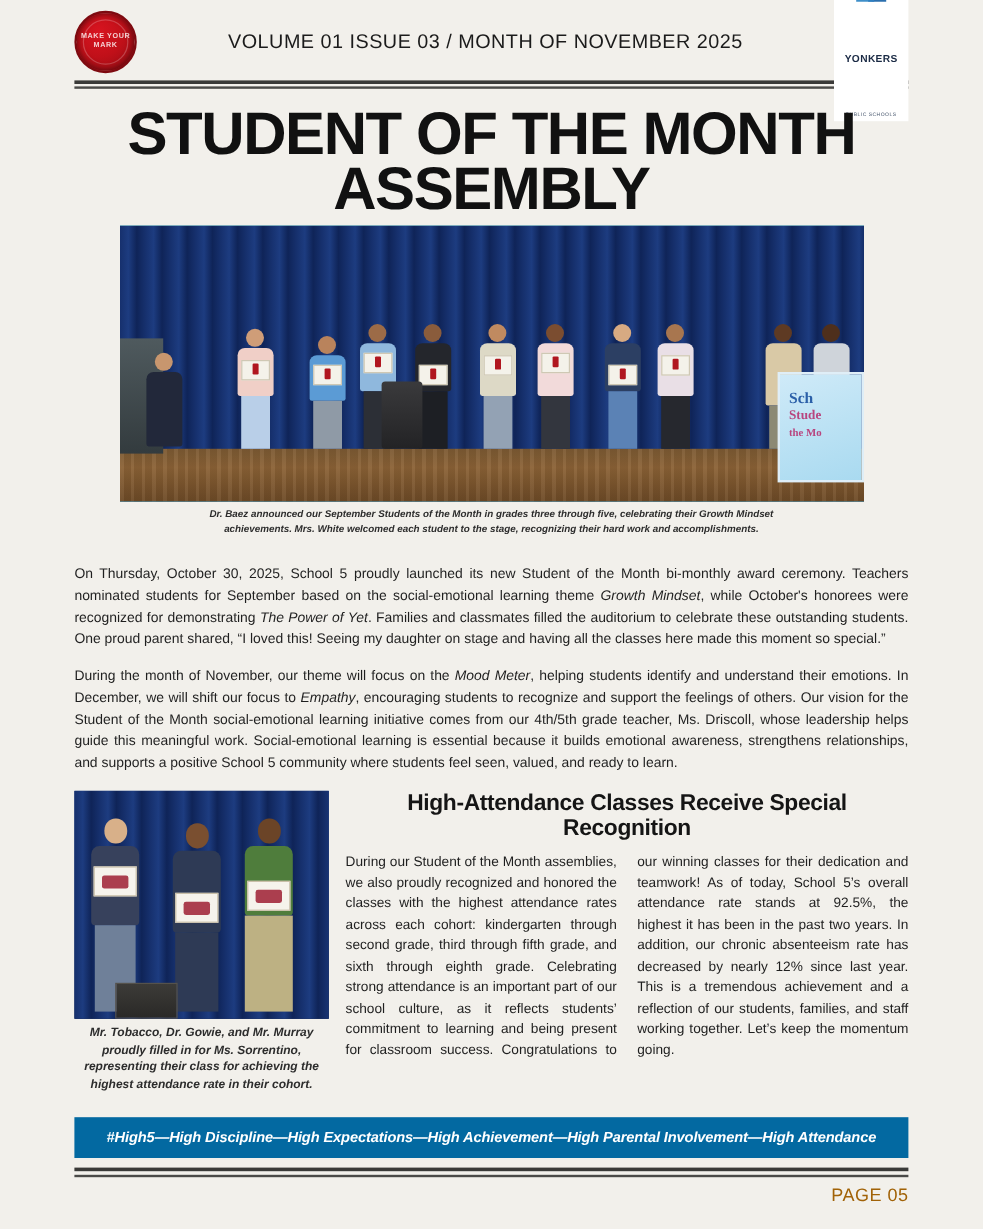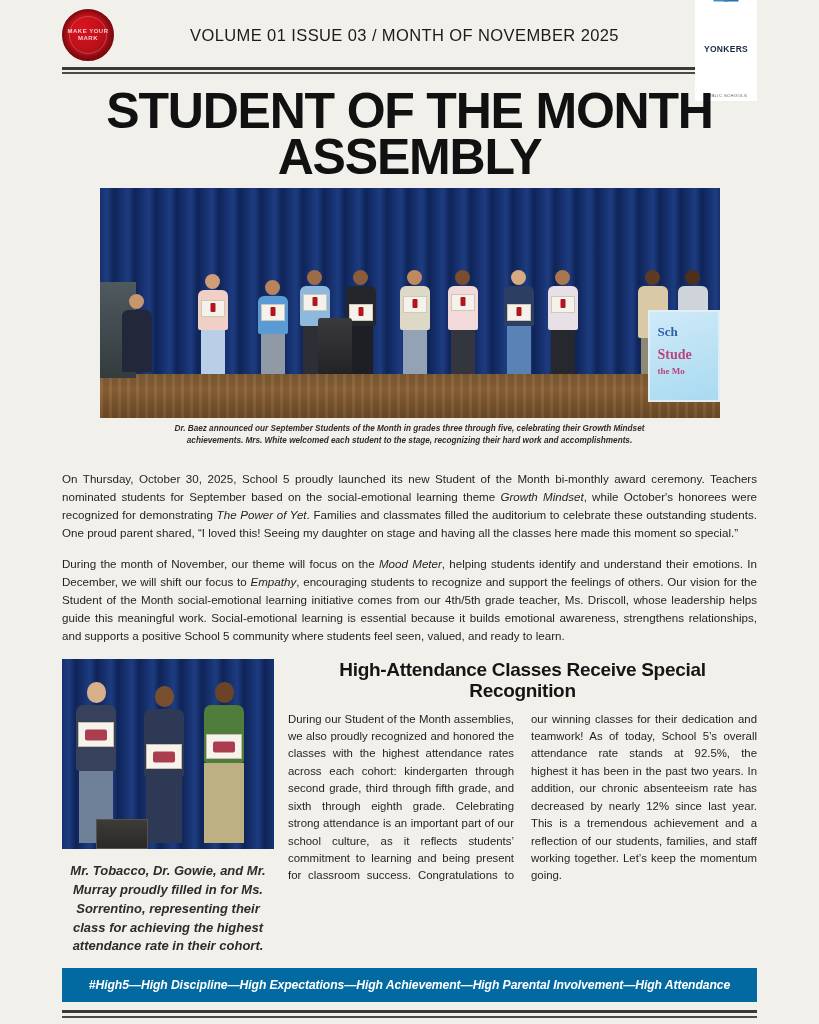--- a/index.html
+++ b/index.html
@@ -150,21 +150,21 @@
   .adult-left { position: absolute; bottom: 46px; left: 18px; }
   .sign {
     position: absolute; right: 0; bottom: 16px;
     width: 72px; height: 92px;
     background: linear-gradient(160deg,#cfeaf8 0%, #a9daf0 100%);
     border: 2px solid #dfeef7;
     padding: 12px 0 0 8px;
     overflow: hidden;
   }
   .sign-l1 { color:#2a5fa8; font-size:13px; font-weight:bold; font-family:"Liberation Serif", serif; }
-  .sign-l2 { color:#b8457f; font-size:14px; font-weight:bold; margin-top:7px; font-family:"Liberation Serif", serif;}
+  .sign-l2 { color:#b8457f; font-size:11px; font-weight:bold; font-family:"Liberation Serif", serif;}
   .sign-l3 { color:#b8457f; font-size:9px; font-weight:bold; margin-top:3px; font-family:"Liberation Serif", serif;}
 
   
   .caption-main {
     width: 500px;
     margin: 5px auto 0;
     text-align: center;
     font-size: 8.2px;
     font-style: italic;
     font-weight: bold;
@@ -208,23 +208,23 @@
     transform:translate(-50%,-50%);
     width:22px; height:11px; background:#9d1d33; border-radius:2px; opacity:.85;
   }
   .amp {
     position:absolute; bottom:0; left:34px;
     width:52px; height:30px;
     background:linear-gradient(180deg,#3c3b38,#2a2927);
     border:1px solid #55524c;
   }
   .caption-two {
-    margin-top: 13px;
+    margin-top: 5px;
     text-align: center;
-    font-size: 13px;
+    font-size: 10px;
     font-style: italic;
     font-weight: bold;
     line-height: 1.45;
     color: #2c2c2c;
   }
 
   .text-col { flex: 1 1 auto; }
   .subhead {
     text-align: center;
     font-size: 19px;

